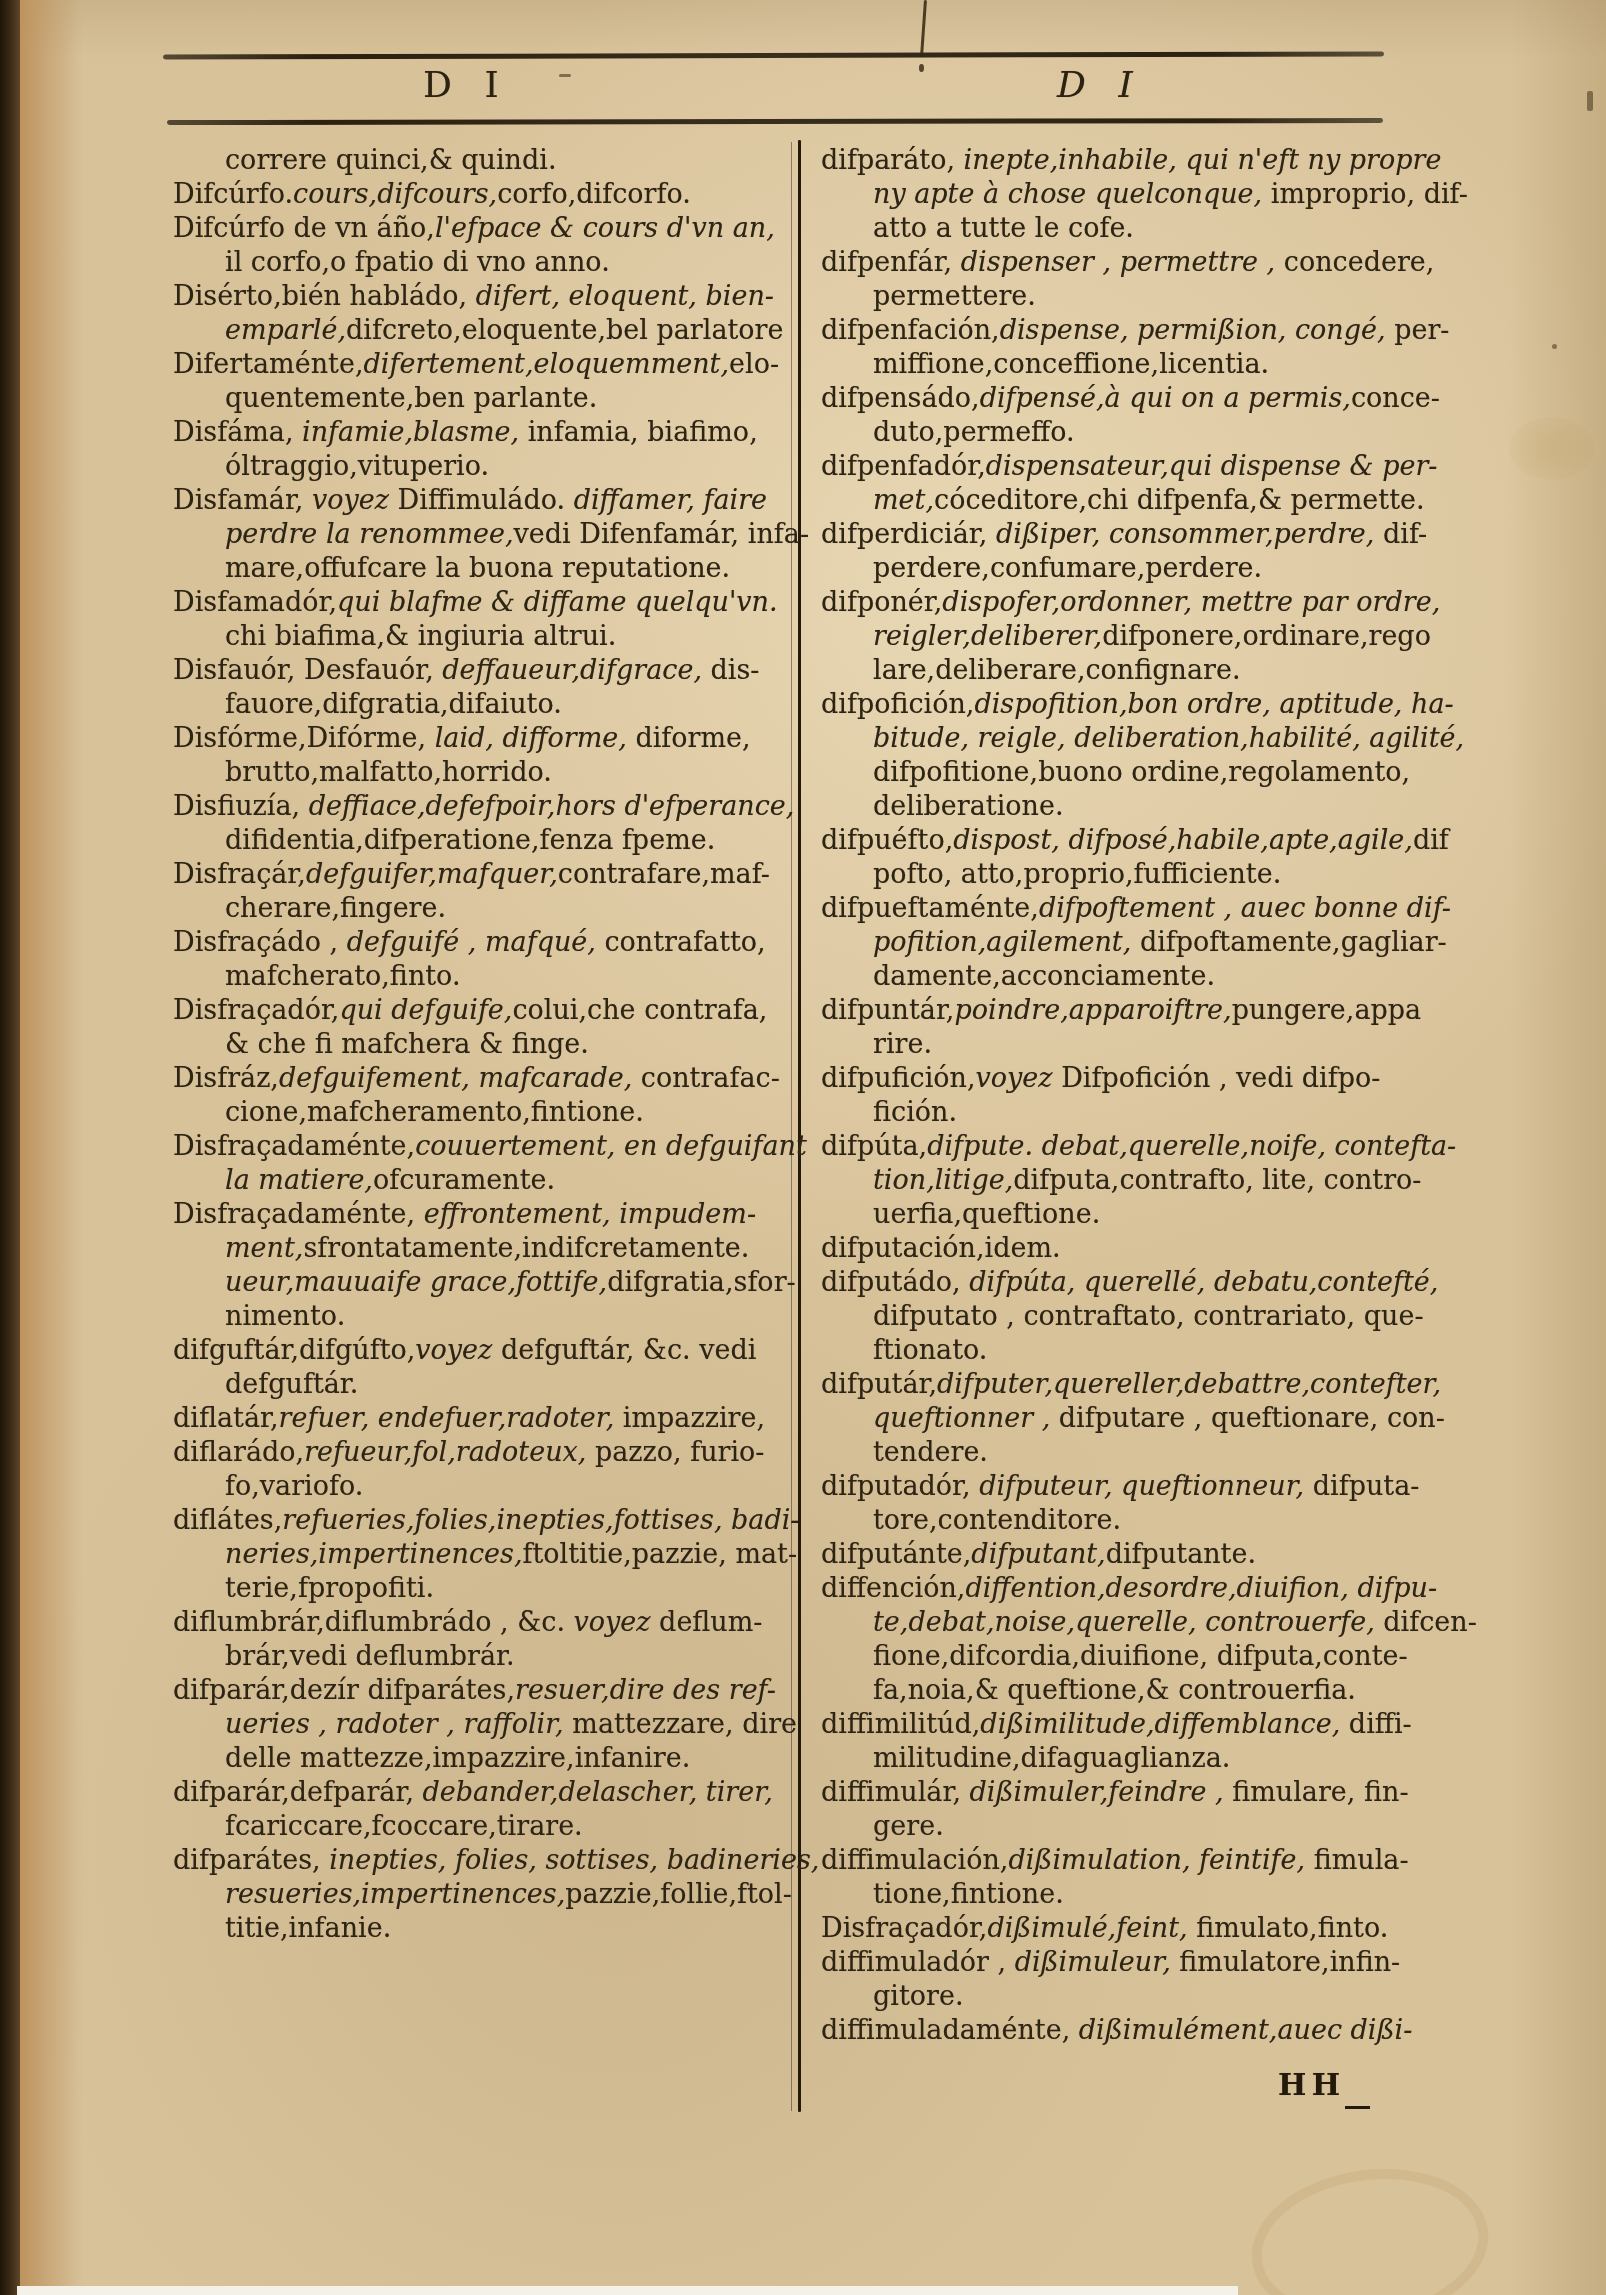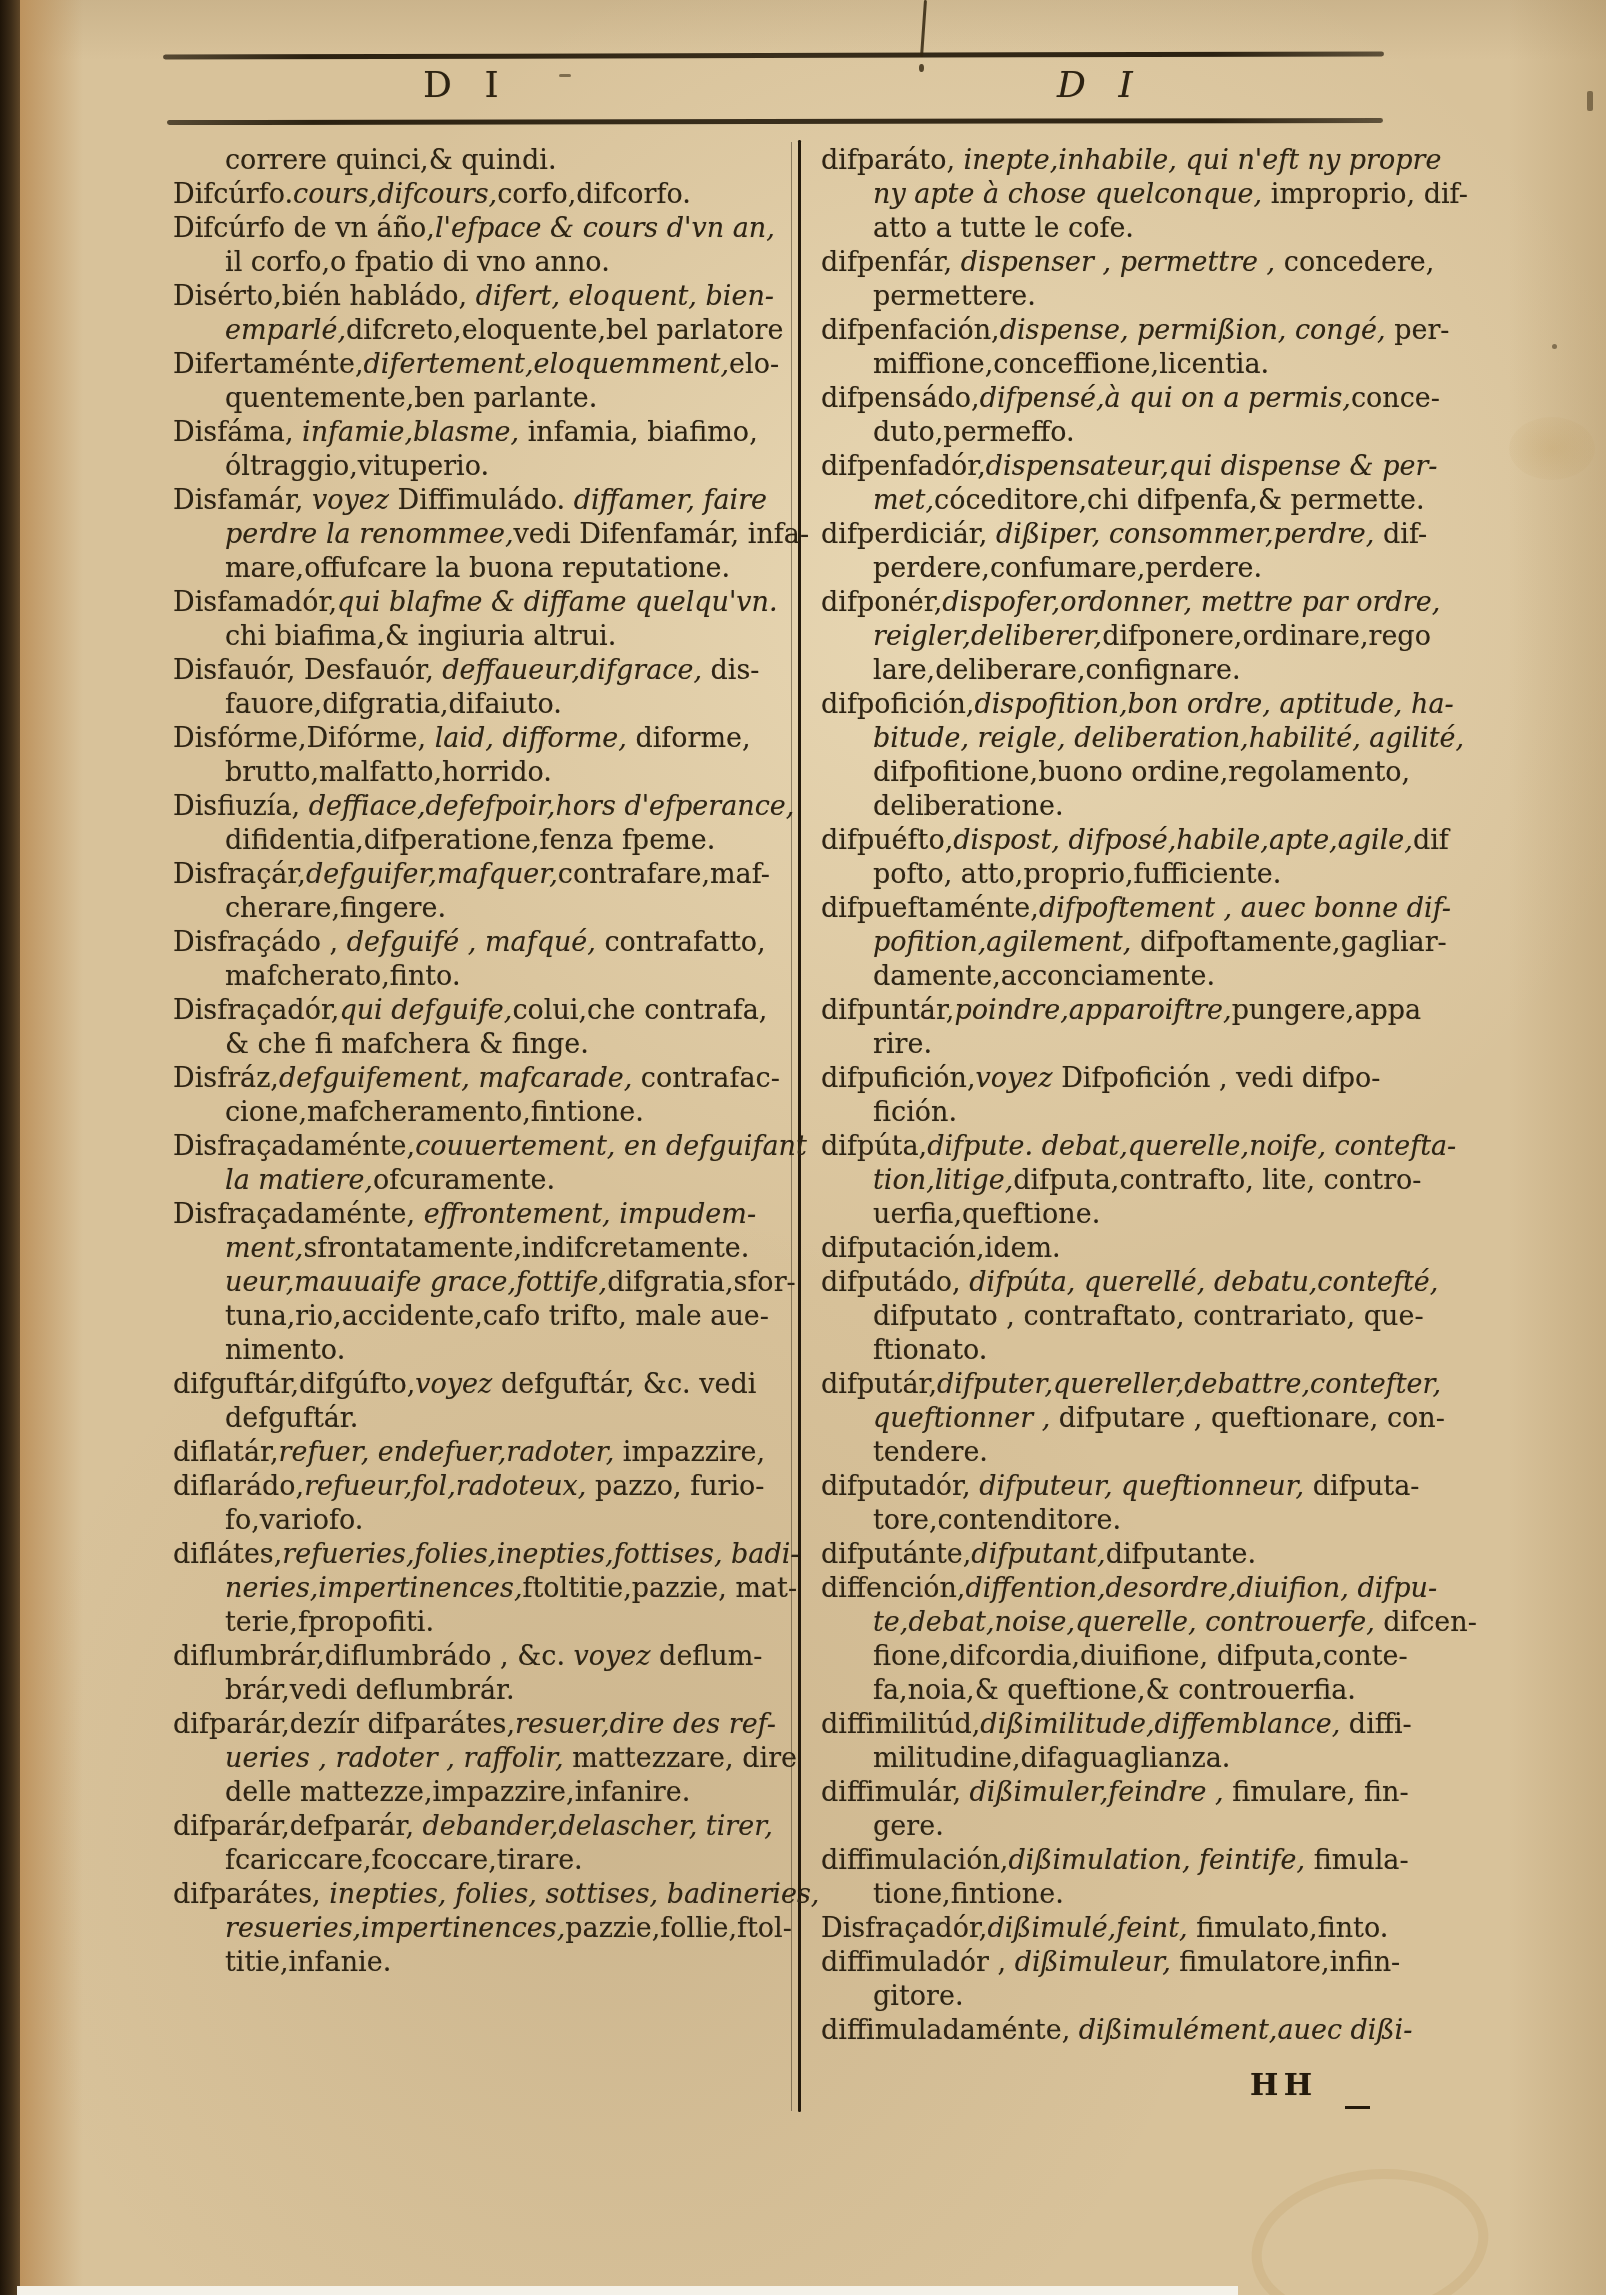--- a/index.html
+++ b/index.html
@@ -40,21 +40,21 @@
 
   .col{position:absolute;top:143px;font-size:27px;line-height:34px;
     color:#2e2414;white-space:nowrap;
     text-shadow:0 0 0.7px rgba(46,36,20,0.35);}
   .col-left{left:173px;width:629px;}
   .col-right{left:821px;width:675px;}
   .line{height:34px;}
   .ind{padding-left:52px;}
   .it{font-style:italic;}
 
-  .sig{position:absolute;left:1250px;top:2067px;font-size:30px;font-weight:bold;
+  .sig{position:absolute;left:1278px;top:2067px;font-size:30px;font-weight:bold;
     letter-spacing:5.3px;color:#241a0c;text-shadow:0 0 0.7px rgba(36,26,12,0.4);}
   .sig-underline{position:absolute;left:1345px;top:2106px;width:25px;height:3.3px;background:#241a0c;}
 
   .ink{position:absolute;background:#33260f;border-radius:2px;}
   .mark-stroke{left:922px;top:0;width:3.3px;height:57px;transform:rotate(4deg);opacity:0.85;}
   .mark-drop{left:919px;top:64px;width:4.6px;height:8px;opacity:0.8;border-radius:50%;}
   .mark-dots{left:559px;top:74px;width:12px;height:3.3px;opacity:0.55;}
   .mark-edge{left:1587px;top:91px;width:6px;height:20px;opacity:0.5;}
   .mark-speck{left:1552px;top:344px;width:5.3px;height:5.3px;opacity:0.5;border-radius:50%;}
   .stain-ring{position:absolute;left:1251px;top:2170px;width:218px;height:132px;
@@ -107,21 +107,20 @@
     <div class="line ind"><span>mafcherato,finto.</span></div>
     <div class="line"><span>Disfraçadór,</span><span class="it">qui defguife,</span><span>colui,che contrafa,</span></div>
     <div class="line ind"><span>&amp; che fi mafchera &amp; finge.</span></div>
     <div class="line"><span>Disfráz,</span><span class="it">defguifement, mafcarade,</span><span> contrafac-</span></div>
     <div class="line ind"><span>cione,mafcheramento,fintione.</span></div>
     <div class="line"><span>Disfraçadaménte,</span><span class="it">couuertement, en defguifant</span></div>
     <div class="line ind"><span class="it">la matiere,</span><span>ofcuramente.</span></div>
     <div class="line"><span>Disfraçadaménte, </span><span class="it">effrontement, impudem-</span></div>
     <div class="line ind"><span class="it">ment,</span><span>sfrontatamente,indifcretamente.</span></div>
     <div class="line ind"><span class="it">ueur,mauuaife grace,fottife,</span><span>difgratia,sfor-</span></div>
-    <div class="line ind"><span>tuna,rio,accidente,cafo trifto, male aue-</span></div>
     <div class="line ind"><span>nimento.</span></div>
     <div class="line"><span>difguftár,difgúfto,</span><span class="it">voyez</span><span> defguftár, &amp;c. vedi</span></div>
     <div class="line ind"><span>defguftár.</span></div>
     <div class="line"><span>diflatár,</span><span class="it">refuer, endefuer,radoter,</span><span> impazzire,</span></div>
     <div class="line"><span>diflarádo,</span><span class="it">refueur,fol,radoteux,</span><span> pazzo, furio-</span></div>
     <div class="line ind"><span>fo,variofo.</span></div>
     <div class="line"><span>diflátes,</span><span class="it">refueries,folies,inepties,fottises, badi-</span></div>
     <div class="line ind"><span class="it">neries,impertinences,</span><span>ftoltitie,pazzie, mat-</span></div>
     <div class="line ind"><span>terie,fpropofiti.</span></div>
     <div class="line"><span>diflumbrár,diflumbrádo , &amp;c. </span><span class="it">voyez</span><span> deflum-</span></div>

